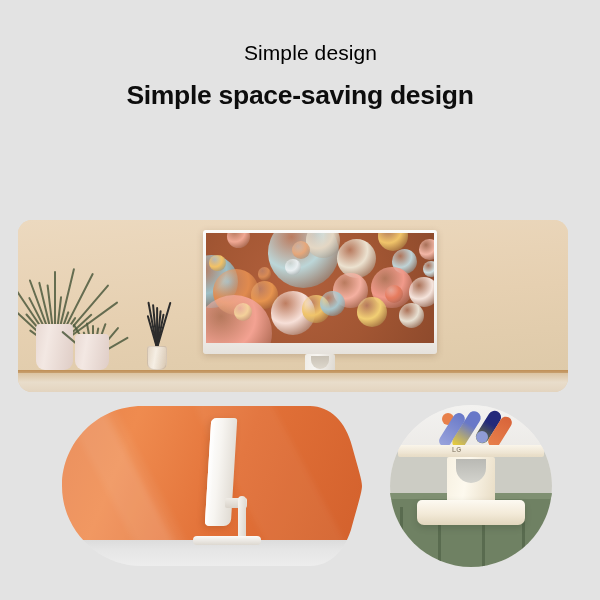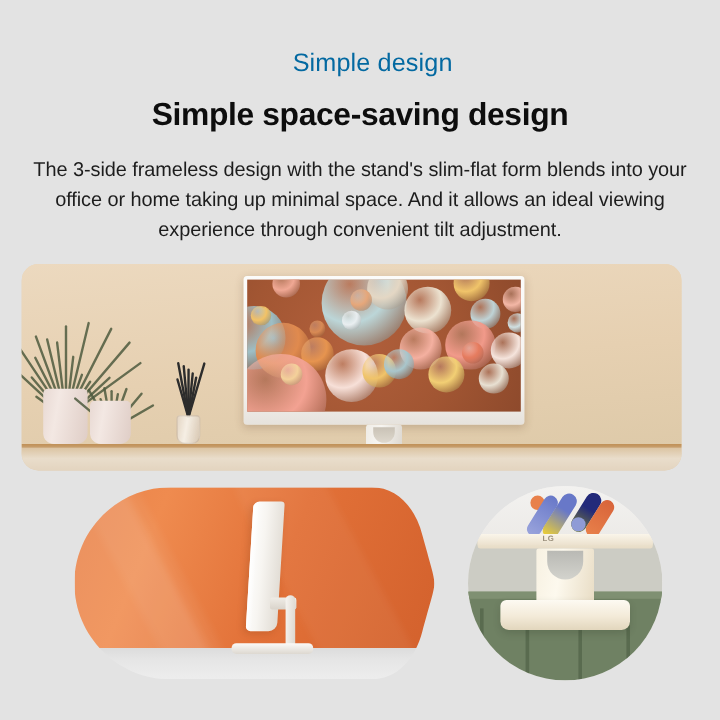--- a/index.html
+++ b/index.html
@@ -28,21 +28,21 @@
   .text-block {
     position: absolute;
     left: 0; top: 0;
     width: 600px;
     text-align: center;
   }
 
   .eyebrow {
     font-size: 21px;
     font-weight: 400;
-    color: #0369a1;
+    color: #000000;
     letter-spacing: 0.1px;
     margin-top: 40px;
     line-height: 1.2;
     padding-left: 21px;
   }
 
   .headline {
     font-size: 26.5px;
     font-weight: 700;
     color: #0d0d0d;
@@ -373,21 +373,20 @@
   .dot { position: absolute; border-radius: 50%; }
 </style>
 </head>
 <body>
 
 <div class="page">
 
   <div class="text-block">
     <div class="eyebrow">Simple design</div>
     <div class="headline">Simple space-saving design</div>
-    <div class="paragraph">The 3-side frameless design with the stand's slim-flat form blends into your office or home taking up minimal space. And it allows an ideal viewing experience through convenient tilt adjustment.</div>
   </div>
 
   <div class="hero">
     <div class="hero-wall"></div>
 
     <div id="grassA" style="position: absolute; left: 0px; top: 0px; width: 160px; height: 140px;">
         <div class="grass" style="height: 31.5px; left: 36px; top: 96.5px; transform: rotate(-54deg);"></div>
         <div class="grass" style="height: 83.5624px; left: 36px; top: 44.4376px; transform: rotate(-47.25deg);"></div>
         <div class="grass" style="height: 44.9159px; left: 36px; top: 83.0841px; transform: rotate(-40.5deg);"></div>
         <div class="grass" style="height: 80.1053px; left: 36px; top: 47.8947px; transform: rotate(-33.75deg);"></div>

